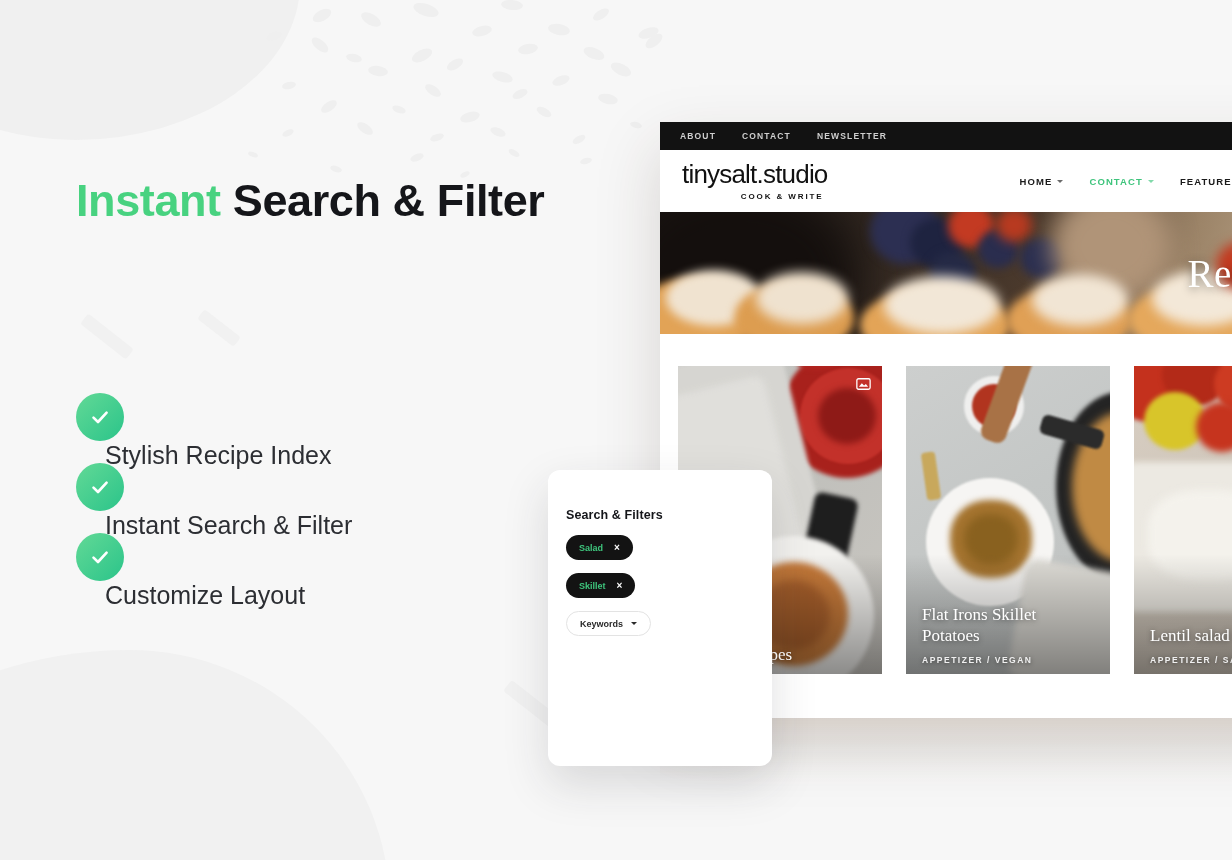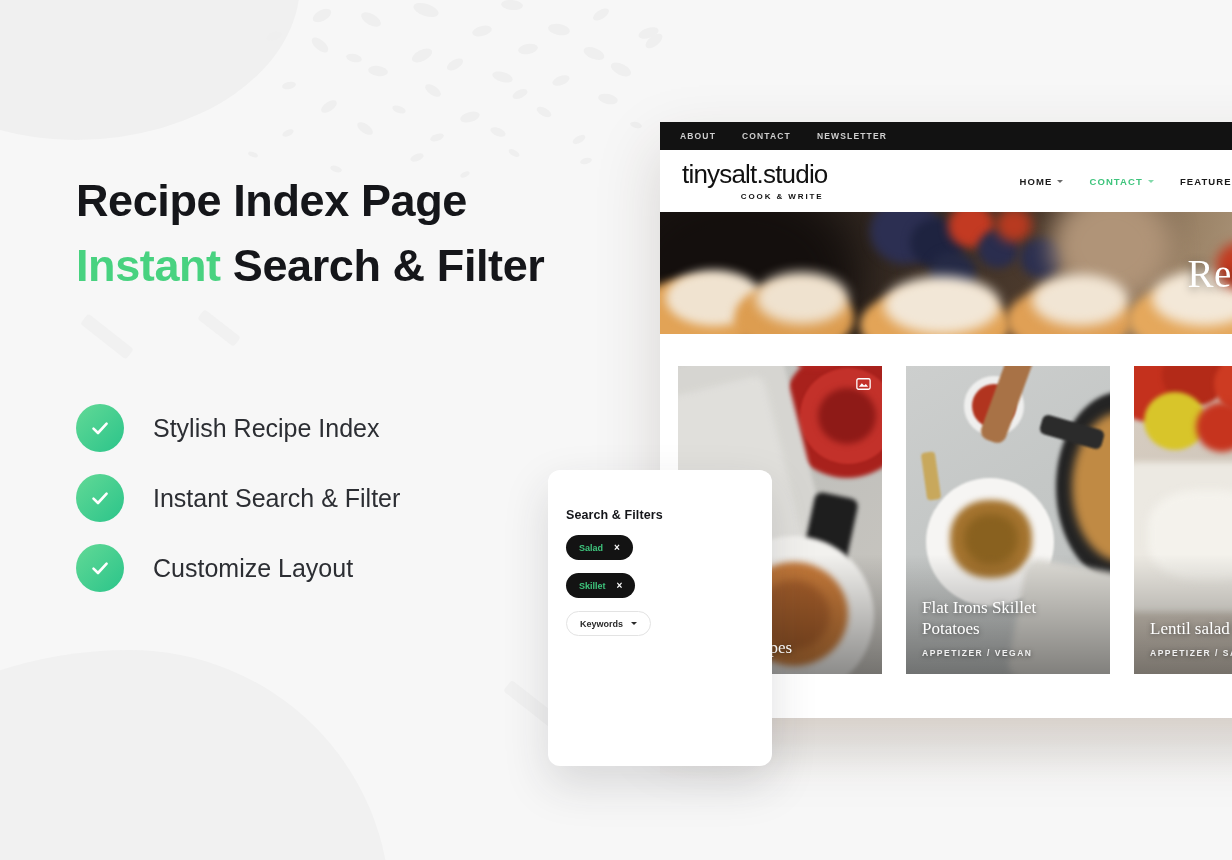--- a/index.html
+++ b/index.html
@@ -20,21 +20,21 @@
   .seed { position:absolute; background:#efefef; border-radius:50%; }
   .stripe { position:absolute; background:#f1f1f1; transform:rotate(38deg); border-radius:3px; }
 
   
   #left-panel { position:absolute; left:76px; top:168px; width:560px; z-index:3; }
   .headline { font-size:45px; line-height:1.45; font-weight:600; color:#15161a;
               letter-spacing:-0.4px; }
   .headline .accent { color:#48d280; }
 
   #feature-list { position:absolute; left:76px; top:393px; z-index:3; }
-  .feature-row { display:flex; align-items:center; height:70px; }
+  .feature-row { display:flex; height:70px;flex-direction:column; }
   .check-circle {
     width:48px; height:48px; border-radius:50%; flex:0 0 48px;
     background:linear-gradient(135deg,#62d996 0%,#2bc48a 100%);
     display:flex; align-items:center; justify-content:center;
   }
   .check-circle svg { width:24px; height:24px; }
   .feature-label { margin-left:29px; font-size:25px; color:#2c2e33; font-weight:400; }
 
   
   #browser {
@@ -78,21 +78,21 @@
     white-space:nowrap;
   }
 
   
   #recipe-grid { display:flex; gap:24px; padding:32px 0 0 18px; background:#fff; }
   .recipe-card { width:204px; height:308px; position:relative; overflow:hidden;
                  flex:0 0 204px; background:#cfcfcf; }
   .card-img { position:absolute; inset:0; }
   .card-scrim { position:absolute; left:0; right:0; bottom:0; height:120px;
                 background:linear-gradient(180deg,rgba(0,0,0,0) 0%,rgba(0,0,0,.42) 100%); }
-  .card-text { position:absolute; left:16px; right:12px; bottom:16px; }
+  .card-text { position:absolute; left:16px; right:12px; bottom:9px; }
   .card-title { font-family:"Liberation Serif", serif; font-size:17px; color:#fff;
                 line-height:1.2; font-weight:400; text-shadow:0 1px 5px rgba(0,0,0,.5); }
   .card-cats { margin-top:9px; font-size:8.5px; letter-spacing:1.5px; color:#f0f0f0;
                font-weight:600; text-shadow:0 1px 4px rgba(0,0,0,.5); }
   .card-badge { position:absolute; right:11px; top:11px; width:16px; height:13px;
                 display:flex; align-items:center; justify-content:center; }
 
   
   #filter-card {
     position:absolute; left:548px; top:470px; width:224px; height:296px;
@@ -168,21 +168,20 @@
       <div class="seed" style="left:330px;top:166px;width:12px;height:6px;transform:rotate(18deg);"></div>
       <div class="seed" style="left:460px;top:172px;width:10px;height:5px;transform:rotate(-26deg);"></div>
     </div>
   <div class="stripe" style="left:78px;top:330px;width:58px;height:13px;"></div>
   <div class="stripe" style="left:196px;top:322px;width:46px;height:12px;"></div>
   <div class="stripe" style="left:500px;top:700px;width:70px;height:14px;"></div>
 </div>
 
 <div id="left-panel">
   <div class="headline">
-    <div>Recipe Index Page</div>
     <div><span class="accent">Instant</span><span> Search &amp; Filter</span></div>
   </div>
 </div>
 
 <div id="feature-list">
     <div class="feature-row">
       <span class="check-circle">
         <svg viewBox="0 0 24 24" fill="none">
           <path d="M5.5 12.6 L10 17 L18.6 7.6" stroke="#fff" stroke-width="2.6" stroke-linecap="round" stroke-linejoin="round"></path>
         </svg>

